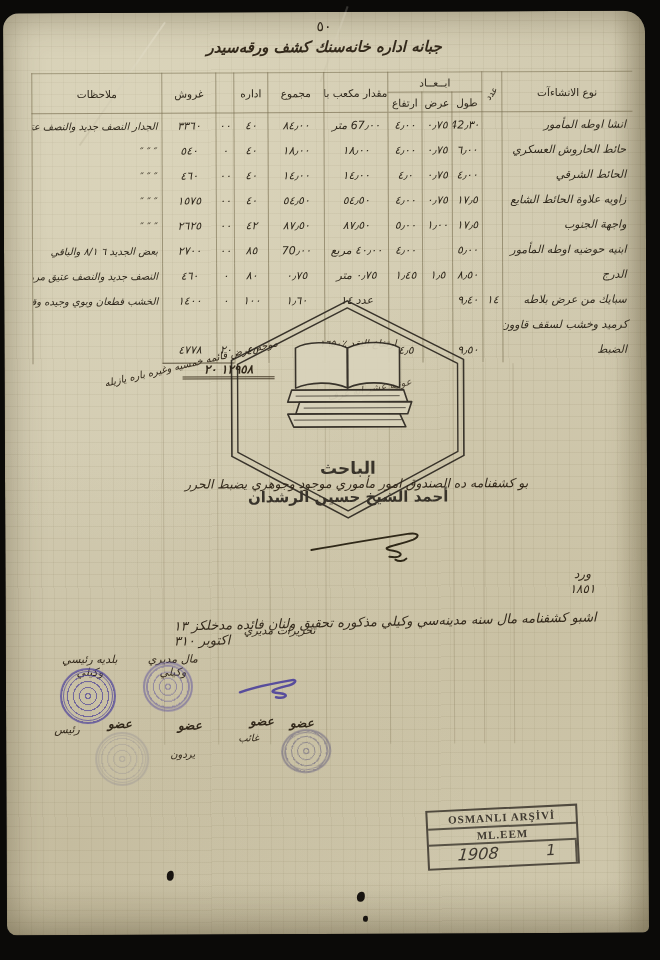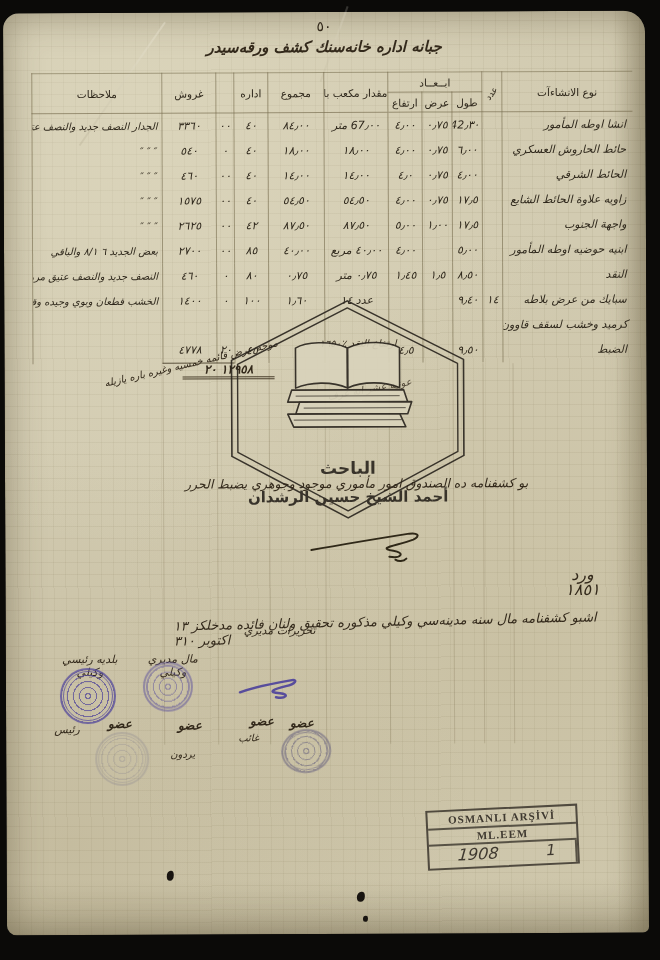--- a/index.html
+++ b/index.html
@@ -176,28 +176,28 @@
             <td>٢٦٢٥</td>
             <td class="notes-col">″ ″ ″</td>
           </tr>
         <tr>
             <td class="name-col">ابنيه حوضيه اوطه المأمور</td>
             <td></td>
             <td>٥٫٠٠</td>
             <td></td>
             <td>٤٫٠٠</td>
             <td>٤٠٫٠٠ مربع</td>
-            <td>٤٠٫٠٠</td>
+            <td>70٫٠٠</td>
             <td>٨٥</td>
             <td>٠٠</td>
             <td>٢٧٠٠</td>
             <td class="notes-col">بعض الجديد ٦ ٨/١ والباقي</td>
           </tr>
         <tr>
-            <td class="name-col">النقد</td>
+            <td class="name-col">الدرج</td>
             <td></td>
             <td>٨٫٥٠</td>
             <td>١٫٥</td>
             <td>١٫٤٥</td>
             <td>٠٫٧٥ متر</td>
             <td>٠٫٧٥</td>
             <td>٨٠</td>
             <td>٠</td>
             <td>٤٦٠</td>
             <td class="notes-col">النصف جديد والنصف عتيق مرمد</td>
@@ -277,21 +277,21 @@
       <text x="126" y="178" text-anchor="middle" font-size="17" font-weight="bold" direction="rtl">الباحث</text>
       <text x="126" y="206" text-anchor="middle" font-size="15" font-weight="bold" direction="rtl">أحمد الشيخ حسين الرشدان</text>
     </svg>
 
     <div class="abs hand rtl" style="left:180px;top:464px;width:402px;text-align:left;font-size:12.5px;">بو كشفنامه ده الصندوق امور مأموري موجود وجوهري يضبط الحرر</div>
     <svg class="abs sig-svg" style="left:300px;top:512px;" width="126" height="40" viewBox="0 0 126 40">
       <path d="M6 26 C40 20 78 14 104 10 C112 9 116 12 108 16 C92 22 70 24 88 27 C100 29 96 35 84 33"></path>
       <path d="M90 36 c3 2 8 2 11 -1"></path>
     </svg>
 
-    <div class="abs hand center" style="left:548px;top:556px;width:58px;font-size:16px;line-height:15px;">
+    <div class="abs hand center" style="left:548px;top:556px;width:58px;font-size:12px;line-height:15px;">
       <div>ورد</div>
       <div>١٨٥١</div>
     </div>
 
     <div class="abs hand rtl" style="left:168px;top:602px;width:446px;text-align:left;font-size:13px;transform:rotate(-1deg);">اشبو كشفنامه مال سنه مدينه‌سي وكيلي مذكوره تحقيق ولنان فائده مدخلكز ١٣ اكتوبر ٣١٠</div>
 
     <div class="abs hand rtl center" style="left:236px;top:612px;width:76px;font-size:11px;">تحريرات مديري</div>
     <div class="abs hand rtl center" style="left:132px;top:640px;width:70px;font-size:11px;">مال مديري وكيلي</div>
     <div class="abs hand rtl center" style="left:44px;top:640px;width:80px;font-size:11px;">بلديه رئيسي وكيلي</div>
     <svg class="abs sig-purple" style="left:230px;top:662px;" width="64" height="28" viewBox="0 0 64 28">

